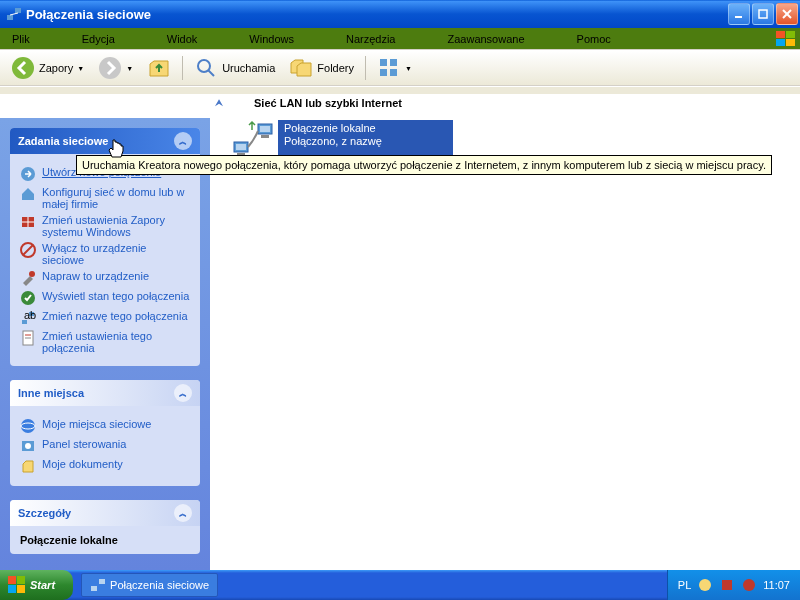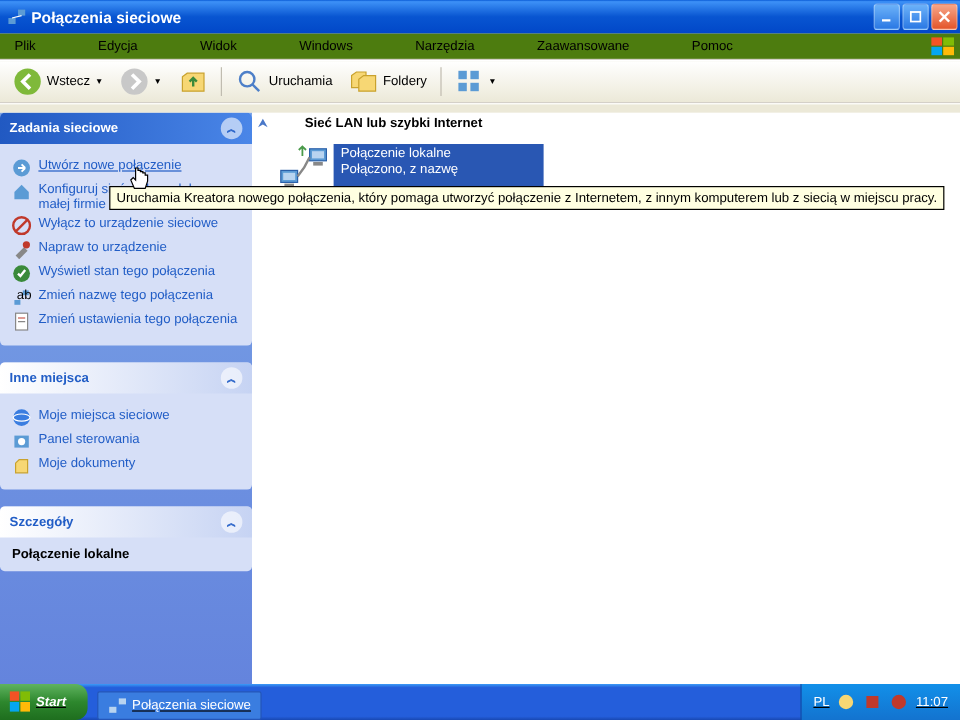--- a/index.html
+++ b/index.html
@@ -20,21 +20,21 @@
   .toolbar { height: 36px; background: linear-gradient(#fff, #ece9d8); display: flex; align-items: center; padding: 0 6px; gap: 4px; border-top: 1px solid #fff; border-bottom: 1px solid #d4d0c8; }
   .tb-div { width: 1px; height: 24px; background: #c0bcb0; margin: 0 2px; }
   .tb-btn { display: flex; align-items: center; gap: 4px; padding: 2px 4px; height: 26px; border: 1px solid transparent; border-radius: 3px; }
   .ico24 { width: 24px; height: 24px; display: flex; align-items: center; justify-content: center; }
   .arrow-down { font-size: 7px; color: #000; }
   
   .addressbar { height: 8px; border-top: 1px solid #fff; }
   
   .content { display: flex; height: calc(600px - 28px - 22px - 36px - 8px - 30px); background: #fff; }
   
-  .sidebar { width: 210px; background: linear-gradient(to bottom, #7aa3e6, #6484dd); padding: 0; overflow: hidden; }
+  .sidebar { width: 210px; background: linear-gradient(to bottom, #7aa3e6, #6484dd); padding: 10px; overflow: hidden; margin-top: 24px; }
   .panel { background: #d6dff7; border-radius: 4px; margin-bottom: 14px; }
   .panel-head { height: 26px; background: linear-gradient(to right, #fff, #c6d3f3); border-radius: 4px 4px 0 0; display: flex; align-items: center; padding: 0 8px; color: #215dc6; font-weight: bold; justify-content: space-between; }
   .panel-head.dark { background: linear-gradient(to right, #2159c2, #4a86e8); color: #fff; }
   .chev { width: 18px; height: 18px; border-radius: 50%; background: #fff9; display: flex; align-items: center; justify-content: center; font-size: 8px; color: #215dc6; }
   .panel-body { padding: 8px 10px; }
   .panel-item { display: flex; gap: 6px; margin: 4px 0; color: #215dc6; }
   .panel-item a { color: #215dc6; text-decoration: none; }
   .panel-item.hover a { text-decoration: underline; }
   .pi-icon { width: 16px; height: 16px; flex-shrink: 0; }
   .details-body { padding: 8px 10px; color: #000; font-weight: bold; }
@@ -42,25 +42,25 @@
   .main { flex: 1; background: #fff; position: relative; }
   .list-header { height: 18px; display: flex; align-items: center; padding-left: 16px; margin-left: 28px; }
   .list-header-text { font-weight: bold; }
   .header-arrow { position: absolute; left: 2px; top: 2px; width: 14px; height: 14px; color: #4a78c8; display: flex; align-items: center; justify-content: center; font-size: 10px; }
   
   .conn-item { display: flex; margin: 8px 0 0 20px; }
   .conn-icon { width: 48px; height: 40px; }
   .conn-text { background: #2957b3; color: #fff; padding: 2px 8px 4px 6px; min-width: 175px; }
   .conn-text div { line-height: 13px; }
   
-  .tooltip { position: absolute; left: 91px; top: 155px; background: #ffffe1; border: 1px solid #000; padding: 3px 5px; z-index: 50; white-space: nowrap; }
+  .tooltip { position: absolute; left: 76px; top: 155px; background: #ffffe1; border: 1px solid #000; padding: 3px 5px; z-index: 50; white-space: nowrap; }
   
   .cursor { position: absolute; left: 107px; top: 139px; z-index: 60; pointer-events: none; }
   
-  .taskbar { height: 30px; background: linear-gradient(to bottom, #3c9bf7, #245edb 10%, #245edb 90%, #1848b3); display: flex; align-items: flex-end; text-decoration: underline; }
+  .taskbar { height: 30px; background: linear-gradient(to bottom, #3c9bf7, #245edb 10%, #245edb 90%, #1848b3); display: flex; align-items: center; }
   .start-btn { height: 30px; padding: 0 18px 0 8px; background: linear-gradient(to bottom, #5fb35f, #2d872d 50%, #1e6e1e); border-radius: 0 10px 10px 0; color: #fff; font-weight: bold; font-style: italic; font-size: 16px; display: flex; align-items: center; gap: 4px; }
   .task-item { height: 24px; margin-left: 8px; padding: 0 8px; background: #3a7de0; border: 1px solid #2456b8; border-radius: 2px; display: flex; align-items: center; gap: 4px; color: #fff; }
   .tray { margin-left: auto; height: 30px; background: linear-gradient(to bottom, #1290e9, #1373cf); display: flex; align-items: center; padding: 0 10px; gap: 6px; color: #fff; border-left: 1px solid #0c52a8; }
   .tray-ico { width: 16px; height: 16px; }
 </style>
 </head>
 <body>
 
 <div class="titlebar">
   <svg class="titlebar-icon" viewBox="0 0 16 16">
@@ -106,21 +106,21 @@
 </div>
 
 <div class="toolbar">
   <div class="tb-btn">
     <div class="ico24">
         <svg width="24" height="24">
           <circle cx="12" cy="12" r="11" fill="#7fb93a"></circle>
           <path d="M14 6 L8 12 L14 18" fill="none" stroke="#fff" stroke-width="3"></path>
         </svg>
       </div>
-    <span>Wstecz</span>
+    <span>Zapory</span>
     <span class="arrow-down">▼</span>
   </div>
   <div class="tb-btn">
     <div class="ico24">
         <svg width="24" height="24">
           <circle cx="12" cy="12" r="11" fill="#c8c8c8"></circle>
           <path d="M10 6 L16 12 L10 18" fill="none" stroke="#fff" stroke-width="3"></path>
         </svg>
       </div>
     <span class="arrow-down">▼</span>
@@ -181,20 +181,28 @@
               <circle cx="8" cy="8" r="7" fill="#5b9bd5"></circle>
               <path d="M5 8 L11 8 M11 8 L8 5 M11 8 L8 11" stroke="#fff" stroke-width="1.5" fill="none"></path>
             </svg>
             <a>Utwórz nowe połączenie</a>
           </div>
         <div class="panel-item">
             <svg class="pi-icon" viewBox="0 0 16 16">
               <path d="M2 8 L8 2 L14 8 L14 14 L2 14 Z" fill="#5b9bd5"></path>
             </svg>
             <a>Konfiguruj sieć w domu lub w małej firmie</a>
+          </div>
+        <div class="panel-item">
+            <svg class="pi-icon" viewBox="0 0 16 16">
+              <rect x="2" y="3" width="12" height="10" fill="#c0392b"></rect>
+              <line x1="2" y1="8" x2="14" y2="8" stroke="#fff"></line>
+              <line x1="8" y1="3" x2="8" y2="13" stroke="#fff"></line>
+            </svg>
+            <a>Zmień ustawienia Zapory systemu Windows</a>
           </div>
         <div class="panel-item">
             <svg class="pi-icon" viewBox="0 0 16 16">
               <circle cx="8" cy="8" r="7" fill="none" stroke="#c0392b" stroke-width="2"></circle>
               <line x1="3" y1="13" x2="13" y2="3" stroke="#c0392b" stroke-width="2"></line>
             </svg>
             <a>Wyłącz to urządzenie sieciowe</a>
           </div>
         <div class="panel-item">
             <svg class="pi-icon" viewBox="0 0 16 16">

